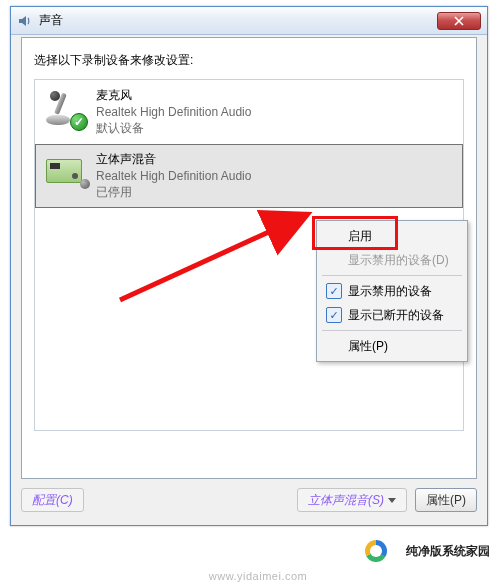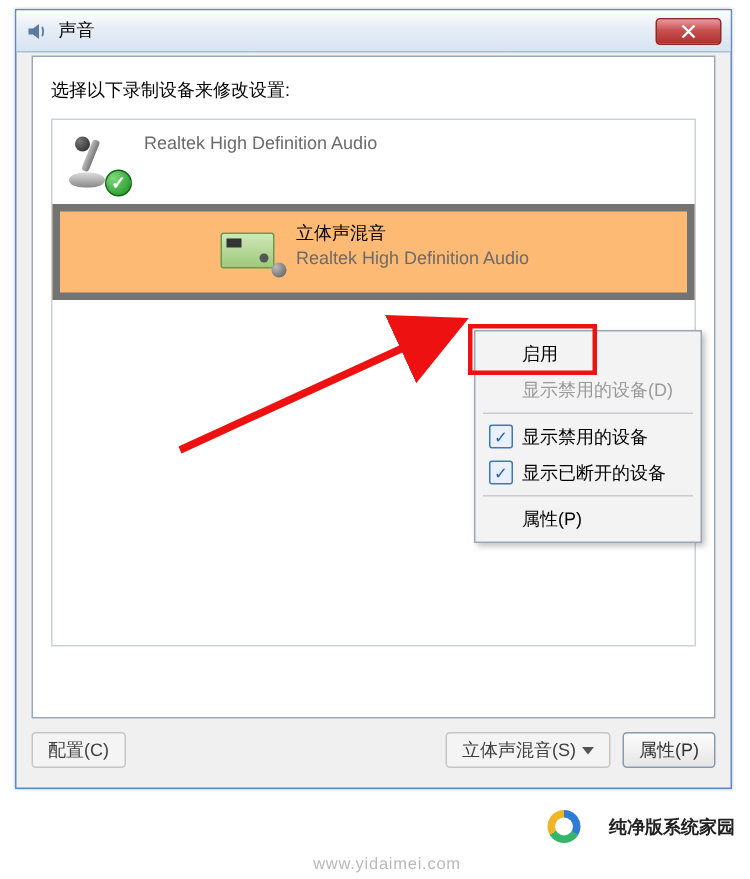--- a/index.html
+++ b/index.html
@@ -20,21 +20,21 @@
   .tab2 { left: 52px; }
   .tab3 { left: 104px; }
   .tab4 { left: 156px; }
   .tabbody { position: absolute; left: 10px; right: 10px; top: 30px; bottom: 46px; background: #fff; border: 1px solid #9aa7b5; z-index: 1; }
 
   .instr { margin: 14px 12px 10px 12px; color: #000; }
 
   .devlist { margin: 0 12px; border: 1px solid #c9d3de; background: #fff; height: 352px; }
 
   .devrow { display: flex; align-items: flex-start; padding: 6px 8px; border: 1px solid transparent; }
-  .devrow.selected { background: #fdba74; border: 5px solid #737373; justify-content: center; }
+  .devrow.selected { background: #e5e5e5; border: 1px solid #737373; }
   .devicon { width: 42px; height: 42px; margin-right: 10px; position: relative; flex: none; }
   .devtext .dname { font-size: 12px; color: #000; }
   .devtext .dprov { color: #6b6b6b; margin-top: 1px; }
   .devtext .dstat { color: #6b6b6b; margin-top: 1px; }
 
   
   .mic-stand { position: absolute; left: 6px; top: 4px; width: 30px; height: 34px; }
   .mic-stand::before { content:""; position:absolute; left:4px; top:0; width:5px; height:22px; background: linear-gradient(90deg,#bbb,#777); transform: rotate(22deg); transform-origin: bottom left; border-radius:2px; }
   .mic-stand::after { content:""; position:absolute; left:0px; top:0px; width:10px; height:10px; background: radial-gradient(circle at 30% 30%, #777,#222); border-radius:50%; }
   .mic-base { position:absolute; left:2px; bottom:4px; width:24px; height:10px; background: linear-gradient(#ddd,#888); border-radius:50%/60%; }
@@ -42,21 +42,21 @@
 
   
   .card { position:absolute; left:2px; top:8px; width:36px; height:24px; background: linear-gradient(#cfe7b8,#9ec97a); border:1px solid #6a9a4a; border-radius:2px; }
   .card::before { content:""; position:absolute; left:3px; top:3px; width:10px; height:6px; background:#333; }
   .card::after { content:""; position:absolute; right:3px; bottom:3px; width:6px; height:6px; background:#555; border-radius:50%; }
   .jack { position:absolute; right:-4px; bottom:4px; width:10px; height:10px; border-radius:50%; background:radial-gradient(circle at 30% 30%,#bbb,#555); }
 
   
   .dlgbtns { position:absolute; left:10px; right:10px; bottom:10px; height:30px; display:flex; align-items:center; }
   .btn { height:24px; padding:0 10px; background: linear-gradient(#fdfdfd,#e5e5e5); border:1px solid #8a9aac; border-radius:3px; color:#333; display:inline-flex; align-items:center; gap:4px; }
-  .btn.disabled { color:#404040; border-color:#c5c5c5; background:#f4f4f4; }
+  .btn.disabled { color:#8b5cf6; border-color:#c5c5c5; background:#f4f4f4;font-style:italic; }
   .spacer { flex:1; }
   .tri { width:0; height:0; border-left:4px solid transparent; border-right:4px solid transparent; border-top:5px solid #555; display:inline-block; }
 
   
   .redbox { position:absolute; border:3px solid #e11; pointer-events:none; z-index:30; }
   .arrow-svg { position:absolute; z-index:29; pointer-events:none; }
 
   
   .ctxmenu { position:absolute; width:152px; background:#f3f3f3; border:1px solid #9aa7b5; box-shadow:2px 2px 4px rgba(0,0,0,.25); z-index:20; padding:3px; }
   .ctxmenu .mi { height:24px; display:flex; align-items:center; padding-left:28px; position:relative; color:#000; }
@@ -100,32 +100,35 @@
 
     <div class="devlist">
 
       <div class="devrow">
         <div class="devicon">
           <div class="mic-base"></div>
             <div class="mic-stand"></div>
           <div class="okbadge">✓</div>
         </div>
         <div class="devtext">
+          <div class="dname">麦克风</div>
           <div class="dprov">Realtek High Definition Audio</div>
+          <div class="dstat">默认设备</div>
         </div>
       </div>
 
       <div class="devrow selected">
         <div class="devicon">
           <div class="card"></div>
             <div class="jack"></div>
         </div>
         <div class="devtext">
           <div class="dname">立体声混音</div>
           <div class="dprov">Realtek High Definition Audio</div>
+          <div class="dstat">已停用</div>
         </div>
       </div>
 
     </div>
   </div>
 
   <div class="dlgbtns">
     <div class="btn disabled">
         <span>配置(C)</span>
       </div>

